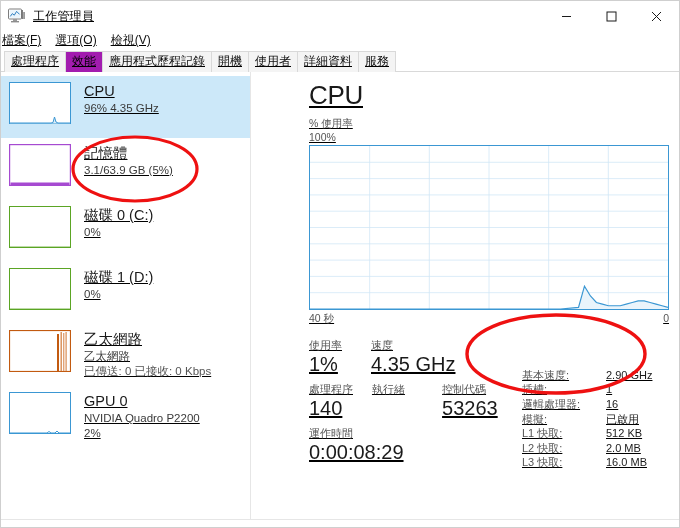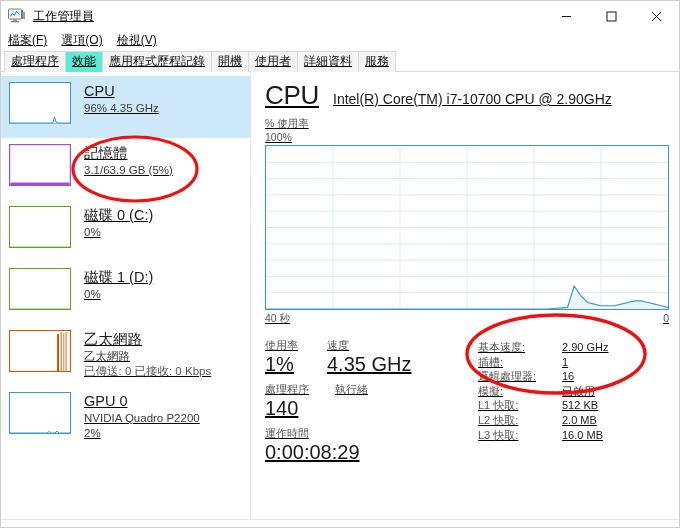--- a/index.html
+++ b/index.html
@@ -61,21 +61,21 @@
     font-size: 12px;
     color: #1b1b1b;
     font-family: "DejaVu Sans", sans-serif;
   }
 
   
   .menubar {
     height: 19px;
     display: flex;
     align-items: center;
-    padding-left: 7px;
+    padding-left: 1px;
     background: #ffffff;
   }
   .menu-item {
     font-size: 12px;
     color: #111;
     margin-right: 14px;
     line-height: 19px;
     white-space: nowrap;
   }
 
@@ -102,31 +102,32 @@
     border: 1px solid #d9d9d9;
     border-bottom: none;
     margin-right: -1px;
     background: #f4f4f4;
     white-space: nowrap;
     position: relative;
     z-index: 1;
     line-height: 15px;
   }
   .tab.active {
-    background: #5eead4;
+    background: #a21caf;
     z-index: 3;
     border-color: #d9d9d9;
     color: #000;
   }
 
   
   .content {
     display: flex;
     height: 447px;
     position: relative;
+    gap: 44px;
   }
   .sidebar {
     width: 250px;
     flex: none;
     background: #ffffff;
     border-right: 1px solid #e6e6e6;
     box-sizing: border-box;
     position: relative;
     padding-top: 4px;
   }
@@ -216,20 +217,21 @@
     justify-content: space-between;
     font-size: 10.5px;
     color: #555;
     margin-top: 2px;
   }
 
   
   .stats {
     display: flex;
     margin-top: 12px;
+    align-items: flex-end;
   }
   .stats-left { width: 205px; flex: none; }
   .stat-row { display: flex; margin-bottom: 6px; }
   .stat-cell { }
   .stat-cell .lbl {
     font-size: 11px;
     color: #555;
     line-height: 14px;
     white-space: nowrap;
   }
@@ -413,21 +415,20 @@
           <div class="side-sub">NVIDIA Quadro P2200</div>
           <div class="side-sub">2%</div>
         </div>
       </div>
 
     </div>
 
     <div class="main">
       <div class="main-head">
         <div class="main-title">CPU</div>
-        <div class="main-sub">Intel(R) Core(TM) i7-10700 CPU @ 2.90GHz</div>
       </div>
 
       <div class="graph-labels">
         <span>% 使用率</span>
         <span>100%</span>
       </div>
 
       <div class="graph">
         <svg id="cpu-chart" viewBox="0 0 400 163" preserveAspectRatio="none">
             <line x1="0" x2="400" y1="16.3" y2="16.3" stroke="#cfe6f6" stroke-width="0.8"></line>
@@ -469,20 +470,24 @@
           </div>
 
           <div class="stat-row">
             <div class="stat-cell" style="width:70px">
               <div class="lbl">處理程序</div>
               <div class="val">140</div>
             </div>
             <div class="stat-cell" style="width:78px">
               <div class="lbl">執行緒</div>
             </div>
+            <div class="stat-cell" style="width:80px">
+              <div class="lbl">控制代碼</div>
+              <div class="val">53263</div>
+            </div>
           </div>
 
           <div class="stat-row">
             <div class="stat-cell" style="width:180px">
               <div class="lbl">運作時間</div>
               <div class="val">0:00:08:29</div>
             </div>
           </div>
 
         </div>

